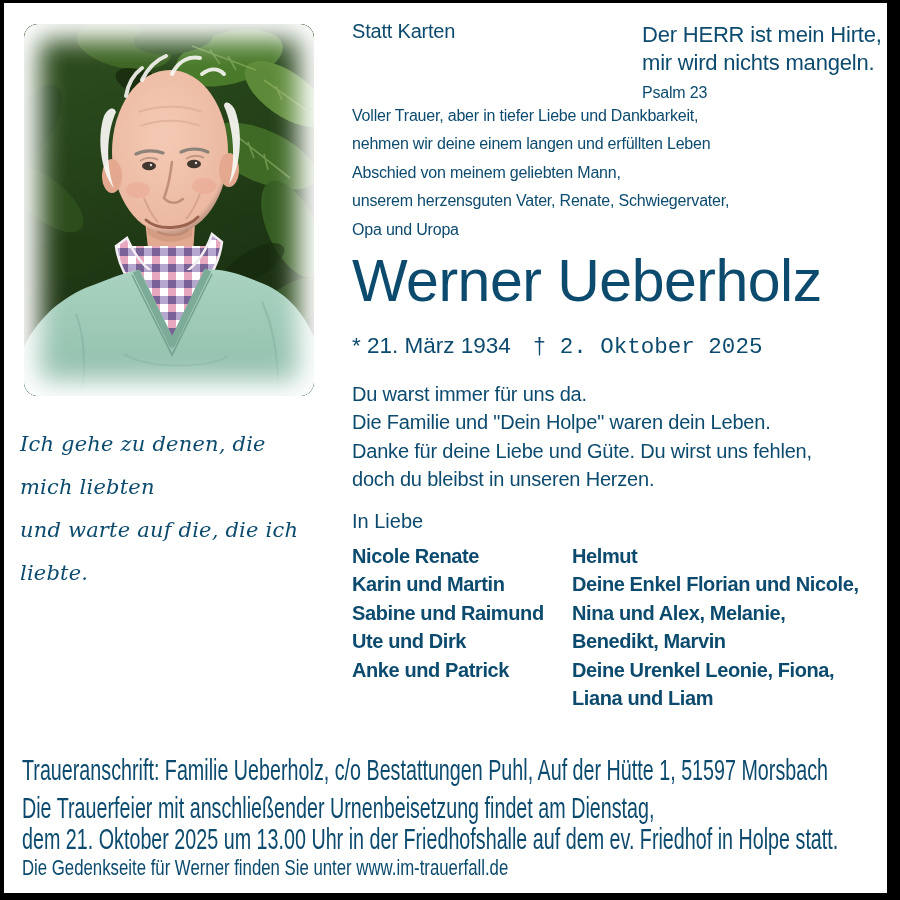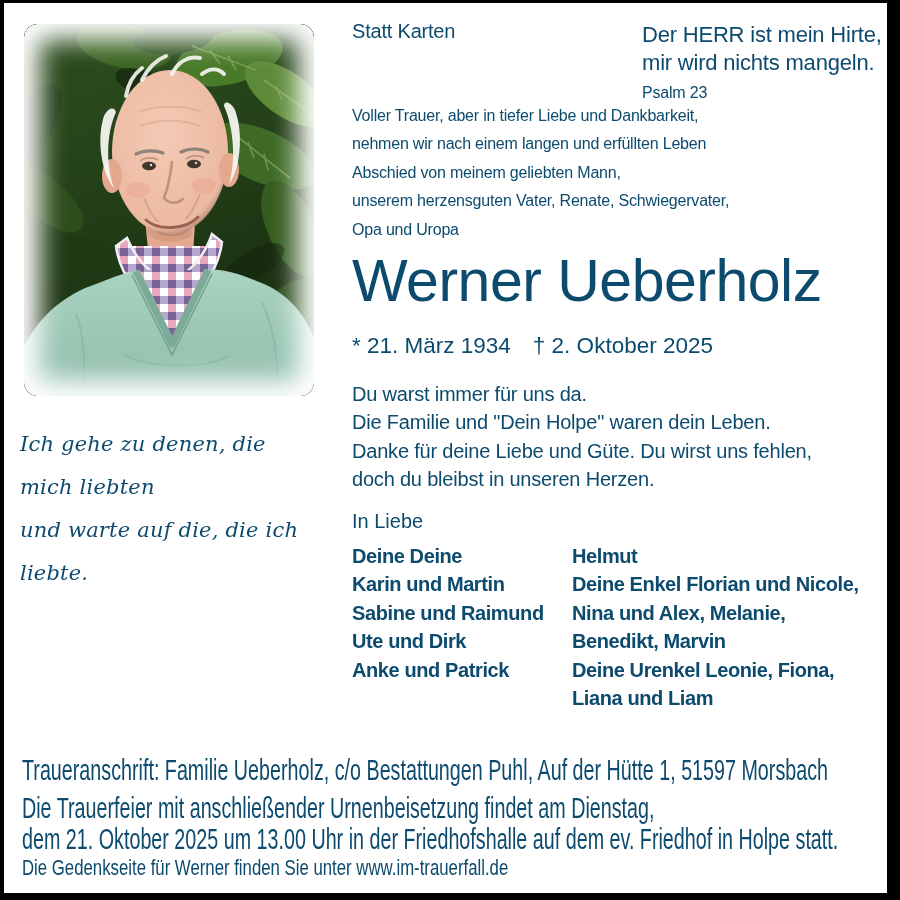--- a/index.html
+++ b/index.html
@@ -31,21 +31,21 @@
   .verse{left:638px;top:18px;font-size:22px;line-height:27.5px;letter-spacing:-0.2px;}
   .verse .src{font-size:16px;margin-top:3px;}
   
   .intro{left:348px;top:99px;font-size:16px;line-height:28.4px;letter-spacing:-0.2px;}
   .name{
     left:348px;top:249px;margin:0;
     font-size:59px;font-weight:400;line-height:1;
     letter-spacing:-0.5px;white-space:nowrap;
   }
   .dates{left:348px;top:328px;font-size:22.5px;line-height:30px;}
-  .dates .death{margin-left:22px;}
+  .dates .death{margin-left:22px;font-family:Liberation Mono, monospace;}
   .tribute{left:348px;top:377px;font-size:20px;line-height:28.4px;letter-spacing:-0.2px;}
   .closing{left:348px;top:504px;font-size:20px;line-height:28.4px;}
   .mcol{top:539px;font-size:20px;line-height:28.4px;font-weight:bold;letter-spacing:-0.4px;}
   .mcol.left{left:348px;}
   .mcol.right{left:568px;}
   
   .quote{
     left:16px;top:420px;width:296px;text-align:left;
     font-family:"DejaVu Serif",serif;font-style:italic;
     font-size:21px;line-height:43px;letter-spacing:0.2px;
@@ -186,42 +186,42 @@
 
   <div class="abs statt">Statt Karten</div>
   <div class="abs verse">
     <div>Der HERR ist mein Hirte,</div>
     <div>mir wird nichts mangeln.</div>
     <div class="src">Psalm 23</div>
   </div>
 
   <div class="abs intro">
     <div>Voller Trauer, aber in tiefer Liebe und Dankbarkeit,</div>
-    <div>nehmen wir nach einem langen und erfüllten Leben</div>
+    <div>nehmen wir deine einem langen und erfüllten Leben</div>
     <div>Abschied von meinem geliebten Mann,</div>
     <div>unserem herzensguten Vater, Renate, Schwiegervater,</div>
     <div>Opa und Uropa</div>
   </div>
 
   <h1 class="abs name">Werner Ueberholz</h1>
   <div class="abs dates">
     <span>* 21. März 1934</span><span class="death">† 2. Oktober 2025</span>
   </div>
 
   <div class="abs tribute">
     <div>Du warst immer für uns da.</div>
     <div>Die Familie und "Dein Holpe" waren dein Leben.</div>
     <div>Danke für deine Liebe und Güte. Du wirst uns fehlen,</div>
     <div>doch du bleibst in unseren Herzen.</div>
   </div>
 
   <div class="abs closing">In Liebe</div>
 
   <div class="abs mcol left">
-    <div>Deine Deine</div>
+    <div>Nicole Renate</div>
     <div>Karin und Martin</div>
     <div>Sabine und Raimund</div>
     <div>Ute und Dirk</div>
     <div>Anke und Patrick</div>
   </div>
   <div class="abs mcol right">
     <div>Helmut</div>
     <div>Deine Enkel Florian und Nicole,</div>
     <div>Nina und Alex, Melanie,</div>
     <div>Benedikt, Marvin</div>

